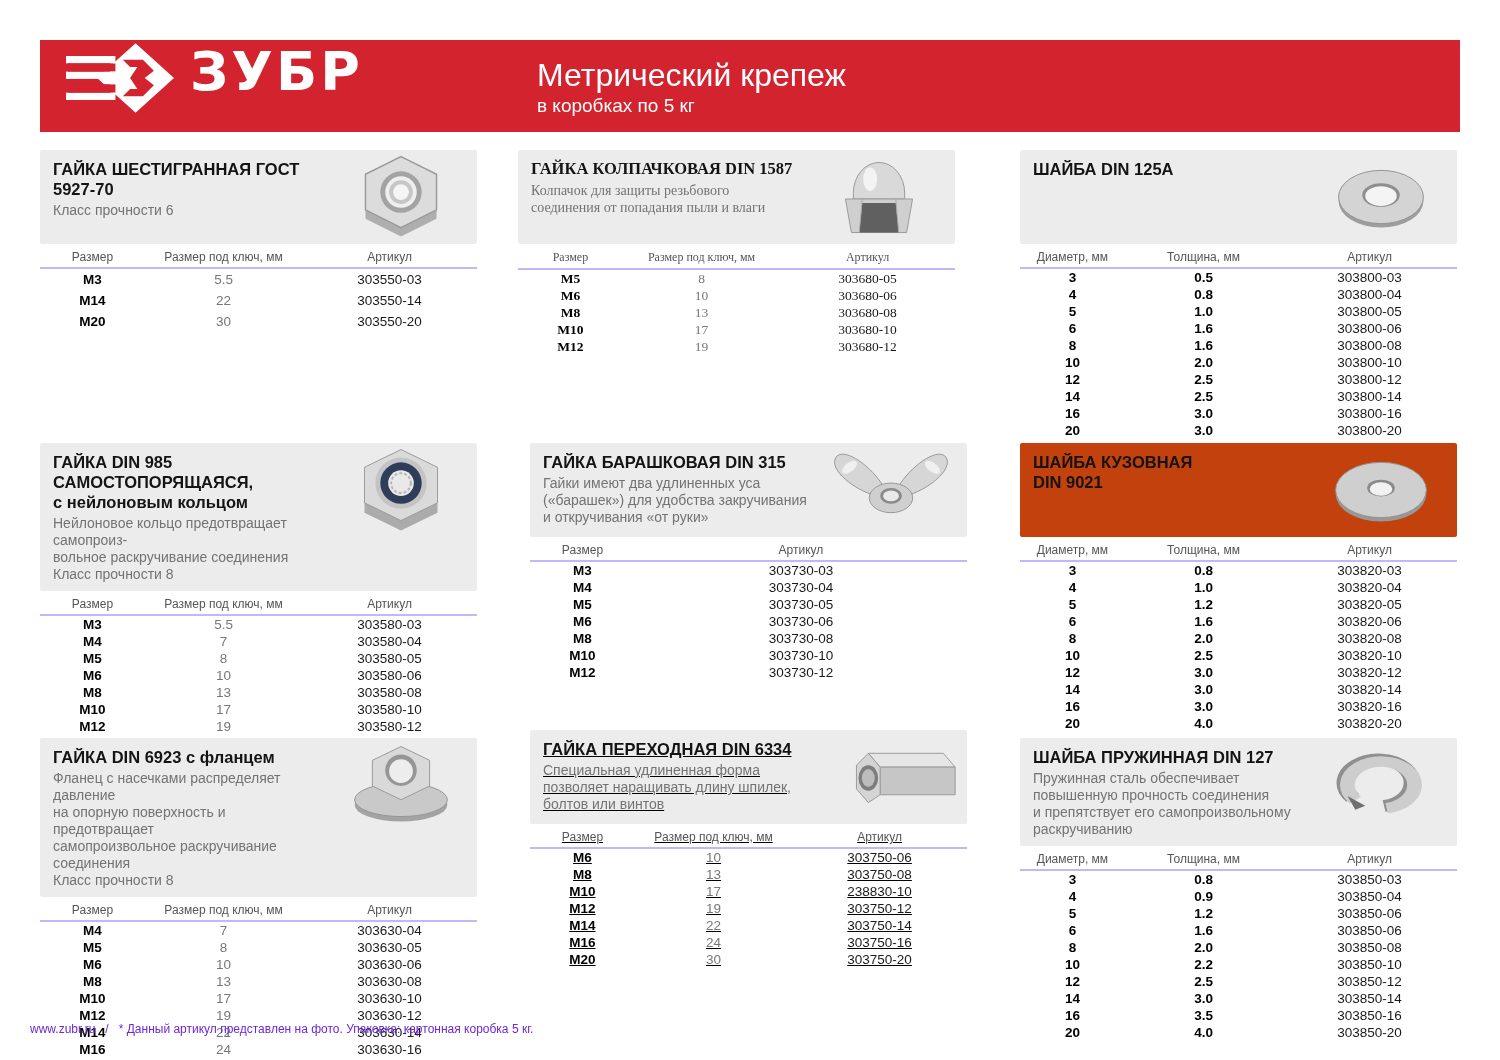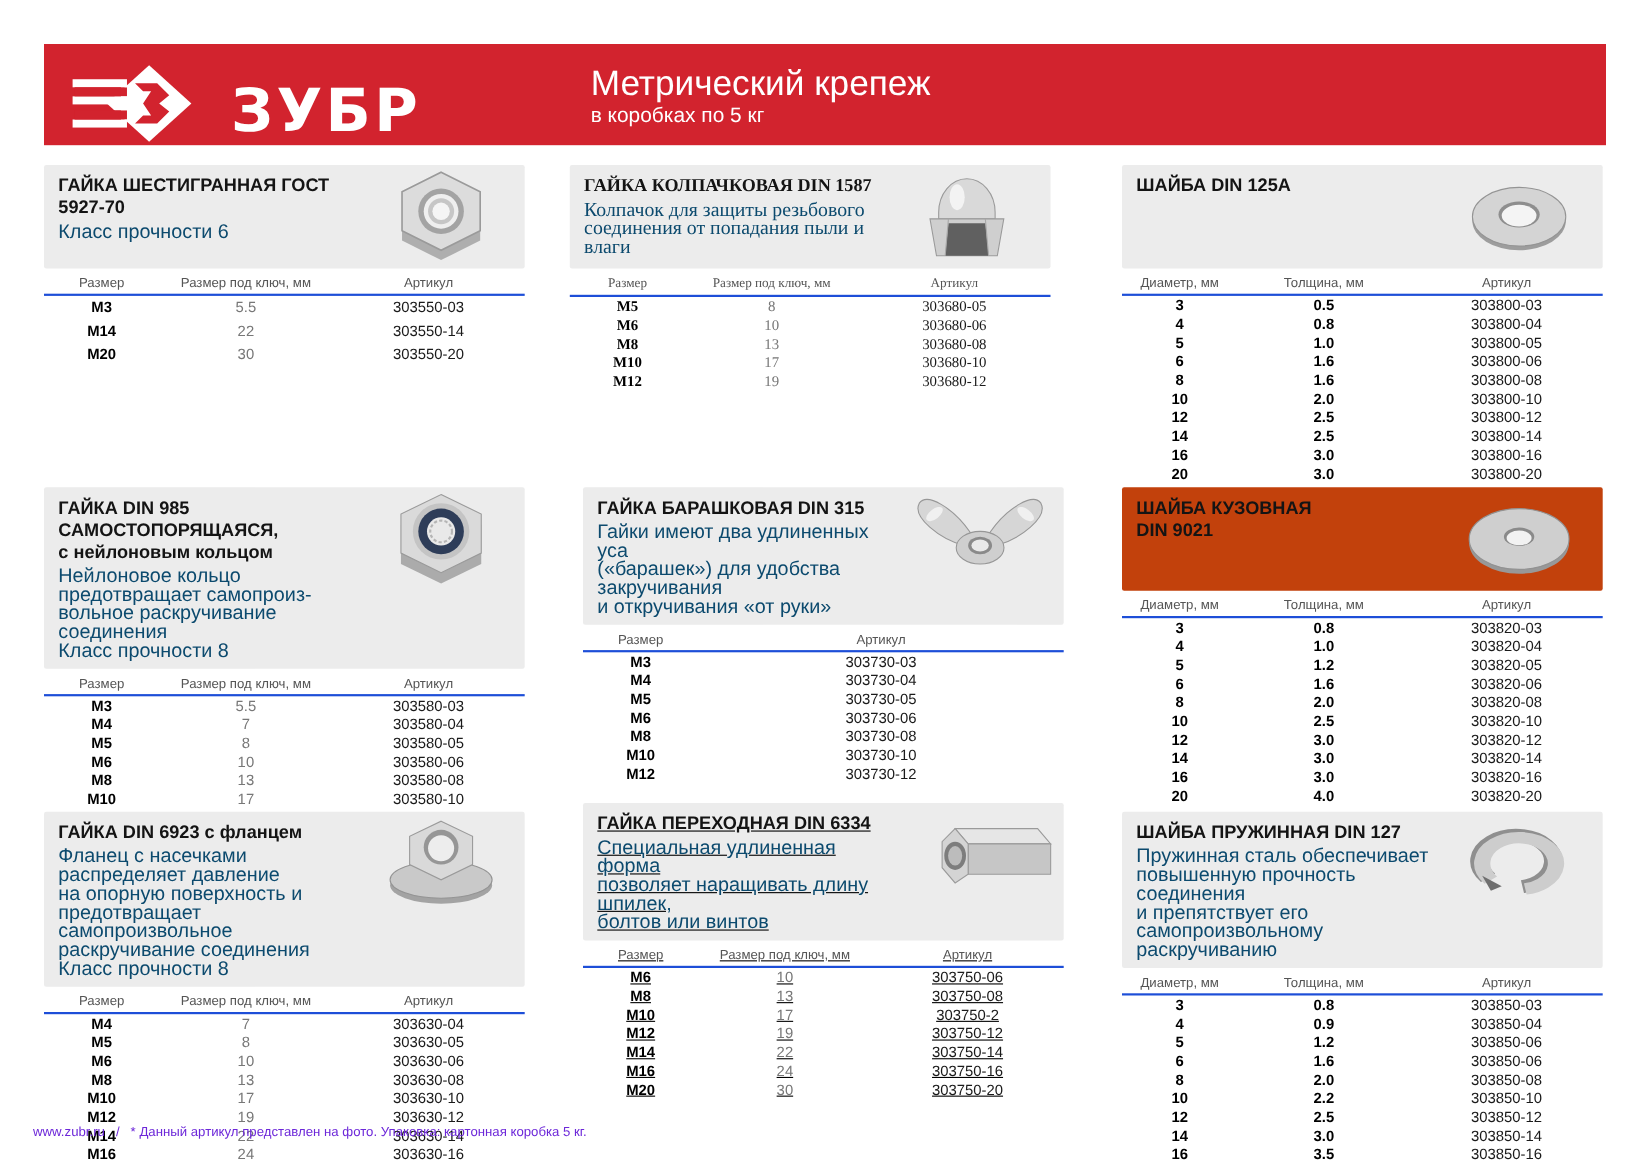--- a/index.html
+++ b/index.html
@@ -1,39 +1,39 @@
 <!DOCTYPE html>
 <html><head>
 <meta charset="utf-8">
 <style>
   html,body{margin:0;padding:0;background:#fff;}
   body{width:1500px;height:1060px;position:relative;overflow:hidden;
        font-family:"Liberation Sans","DejaVu Sans",sans-serif;}
 
   
   .banner{position:absolute;left:40px;top:40px;width:1420px;height:92px;background:#d2232e;}
-  .logo{position:absolute;left:26px;top:0;height:92px;display:flex;align-items:flex-end;gap:20px;}
+  .logo{position:absolute;left:26px;top:0;height:92px;display:flex;align-items:flex-start;}
   .logo-mark{width:108px;height:76px;overflow:visible;}
   .brand{color:#fff;font-weight:bold;font-size:54px;letter-spacing:3px;margin-left:16px;
          font-family:"DejaVu Sans","Liberation Sans",sans-serif;}
   .header-text{position:absolute;left:497px;top:17px;color:#fff;}
   .header-title{font-size:32px;font-weight:normal;line-height:36px;}
   .header-sub{font-size:19px;line-height:24px;margin-top:1px;}
 
   
   section{position:absolute;width:437px;}
   .head{background:#ececec;border-radius:2px;min-height:94px;box-sizing:border-box;
         position:relative;padding:9px 150px 8px 13px;}
   .head h2{font-size:16.5px;font-weight:bold;color:#141414;margin:0;line-height:20px;}
-  .desc{font-size:18px;color:#0c4a6e;margin:3px 0 0;line-height:17px;}
+  .desc{font-size:14px;color:#737373;margin:3px 0 0;line-height:17px;}
   .photo{position:absolute;right:2px;top:1px;width:148px;height:92px;}
   .photo svg{width:100%;height:100%;}
 
   .tbl{margin-top:6px;}
-  .thead{display:flex;border-bottom:2px solid #1d4ed8;padding-bottom:3px;}
+  .thead{display:flex;border-bottom:2px solid #c4b5fd;padding-bottom:3px;}
   .thead span{font-size:12px;color:#555;text-align:center;font-weight:normal;}
   .row{display:flex;align-items:center;height:17px;}
   section.roomy .row{height:21px;}
   .row span{font-size:13.5px;text-align:center;line-height:16px;}
   .c-size{width:24%;}
   .c-mid{width:36%;}
   .c-art{width:40%;}
   .c-art2{width:76%;}
   .row .c-size{font-weight:bold;color:#000;}
   .row .c-art,.row .c-art2{color:#1a1a1a;}
@@ -509,21 +509,21 @@
           <span class="c-art">303750-06</span>
         </div>
         <div class="row">
           <span class="c-size">М8</span>
           <span class="c-mid">13</span>
           <span class="c-art">303750-08</span>
         </div>
         <div class="row">
           <span class="c-size">М10</span>
           <span class="c-mid">17</span>
-          <span class="c-art">303750-2</span>
+          <span class="c-art">238830-10</span>
         </div>
         <div class="row">
           <span class="c-size">М12</span>
           <span class="c-mid">19</span>
           <span class="c-art">303750-12</span>
         </div>
         <div class="row">
           <span class="c-size">М14</span>
           <span class="c-mid">22</span>
           <span class="c-art">303750-14</span>

